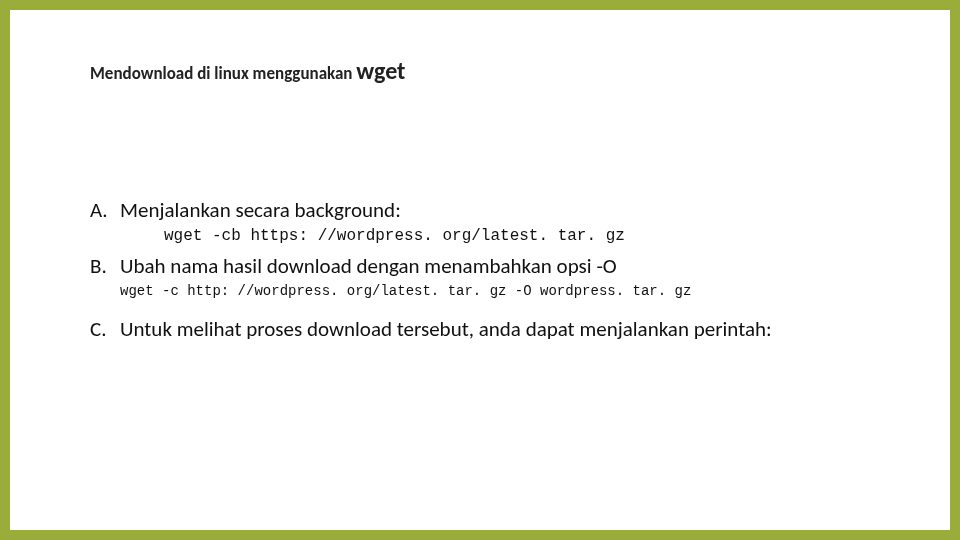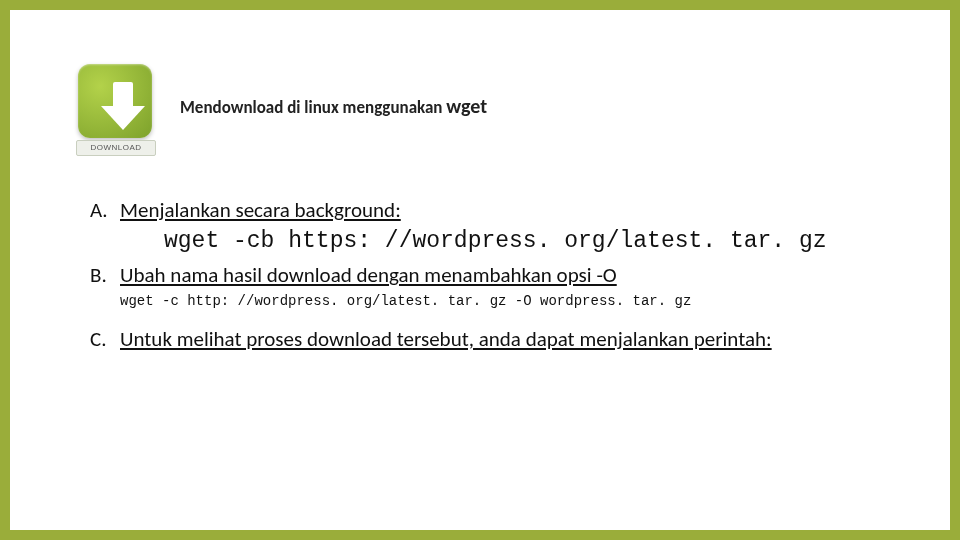--- a/index.html
+++ b/index.html
@@ -79,73 +79,65 @@
     margin-left: 20px;
     font-size: 17px;
     color: #222;
   }
   .title .prefix {
     font-weight: 700;
     text-align: right;
   }
   .title .cmd {
     font-weight: 700;
-    font-size: 20px;
+    font-size: 24px;
   }
   .body {
     position: absolute;
     left: 80px;
     top: 186px;
     right: 48px;
     font-size: 21px;
     color: #111;
     line-height: 1.35;
   }
   .item {
     display: flex;
     margin-bottom: 2px;
   }
   .marker {
     width: 30px;
     flex-shrink: 0;
   }
   .content {
     flex: 1;
-    text-decoration: underline;
   }
   .mono {
     font-family: "Courier New", Courier, monospace;
-    font-size: 23px;
+    font-size: 16px;
     white-space: pre;
   }
   .indent1 { padding-left: 44px; }
   .indent2 { padding-left: 64px; }
   .code-line {
     margin-left: 30px;
     margin-top: 1px;
     margin-bottom: 4px;
   }
   .code-line.small {
     font-size: 14px;
   }
   .spacer { height: 10px; }
 </style>
 </head>
 <body>
 
 <div class="frame">
 
   <div class="header">
-    <div class="dl-icon">
-      <div class="box">
-        <div class="arrow-stem"></div>
-        <div class="arrow-head"></div>
-      </div>
-      <div class="label">DOWNLOAD</div>
-    </div>
     <div class="title">
       <span class="prefix">Mendownload di linux menggunakan </span><span class="cmd">wget</span>
     </div>
   </div>
 
   <div class="body">
 
     <div class="item">
       <div class="marker">A.</div>
       <div class="content">Menjalankan secara background:</div>

